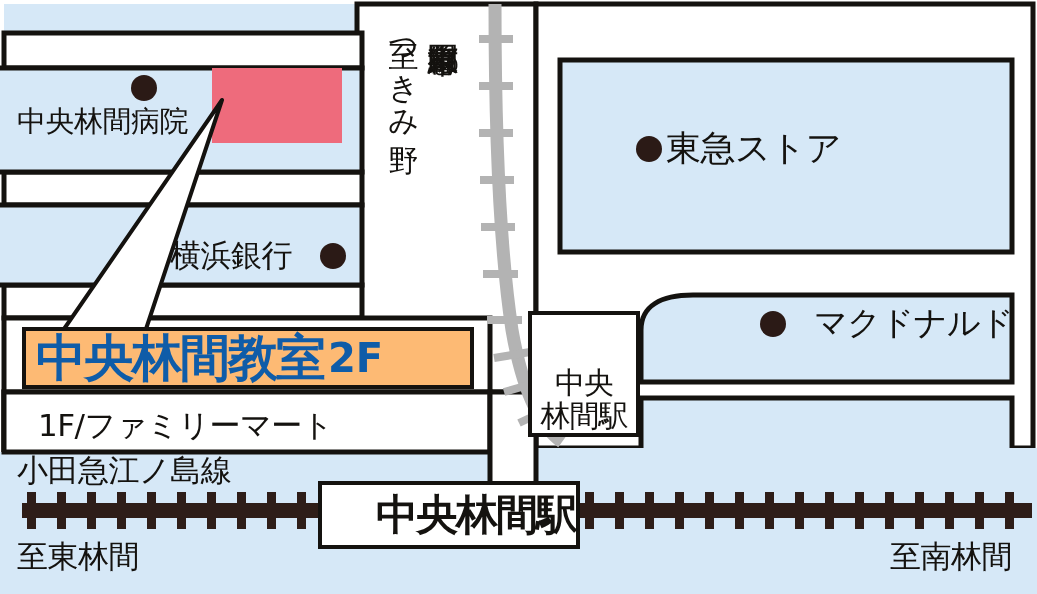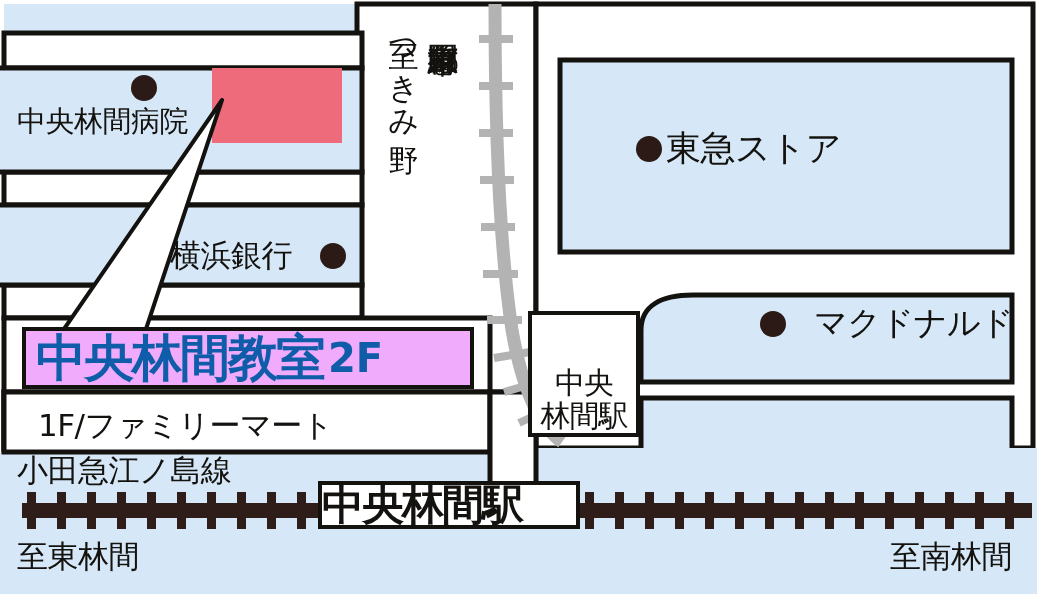--- a/index.html
+++ b/index.html
@@ -49,21 +49,21 @@
     position: absolute;
     border-radius: 50%;
     background: #2b1a16;
   }
   #classroom-box {
     position: absolute;
     left: 22px;
     top: 327px;
     width: 452px;
     height: 62px;
-    background: #f0abfc;
+    background: #fdba74;
     border: 4px solid #14120f;
     box-sizing: border-box;
     display: flex;
     align-items: center;
     padding-left: 10px;
   }
   #classroom-main {
     color: #0f5ca8;
     font-size: 50px;
     font-weight: 700;
@@ -97,27 +97,27 @@
     font-size: 30px;
     font-weight: 500;
     color: #14120f;
     letter-spacing: -1px;
   }
   #station-box-main {
     position: absolute;
     left: 318px;
     top: 481px;
     width: 262px;
-    height: 48px;
+    height: 68px;
     background: #ffffff;
     border: 4px solid #14120f;
     box-sizing: border-box;
     display: flex;
     align-items: center;
-    justify-content: flex-start;
+    justify-content: flex-end;
   }
   #station-box-main span {
     font-size: 42px;
     font-weight: 600;
     color: #14120f;
     letter-spacing: -2px;
   }
 </style>
 </head>
 <body>

